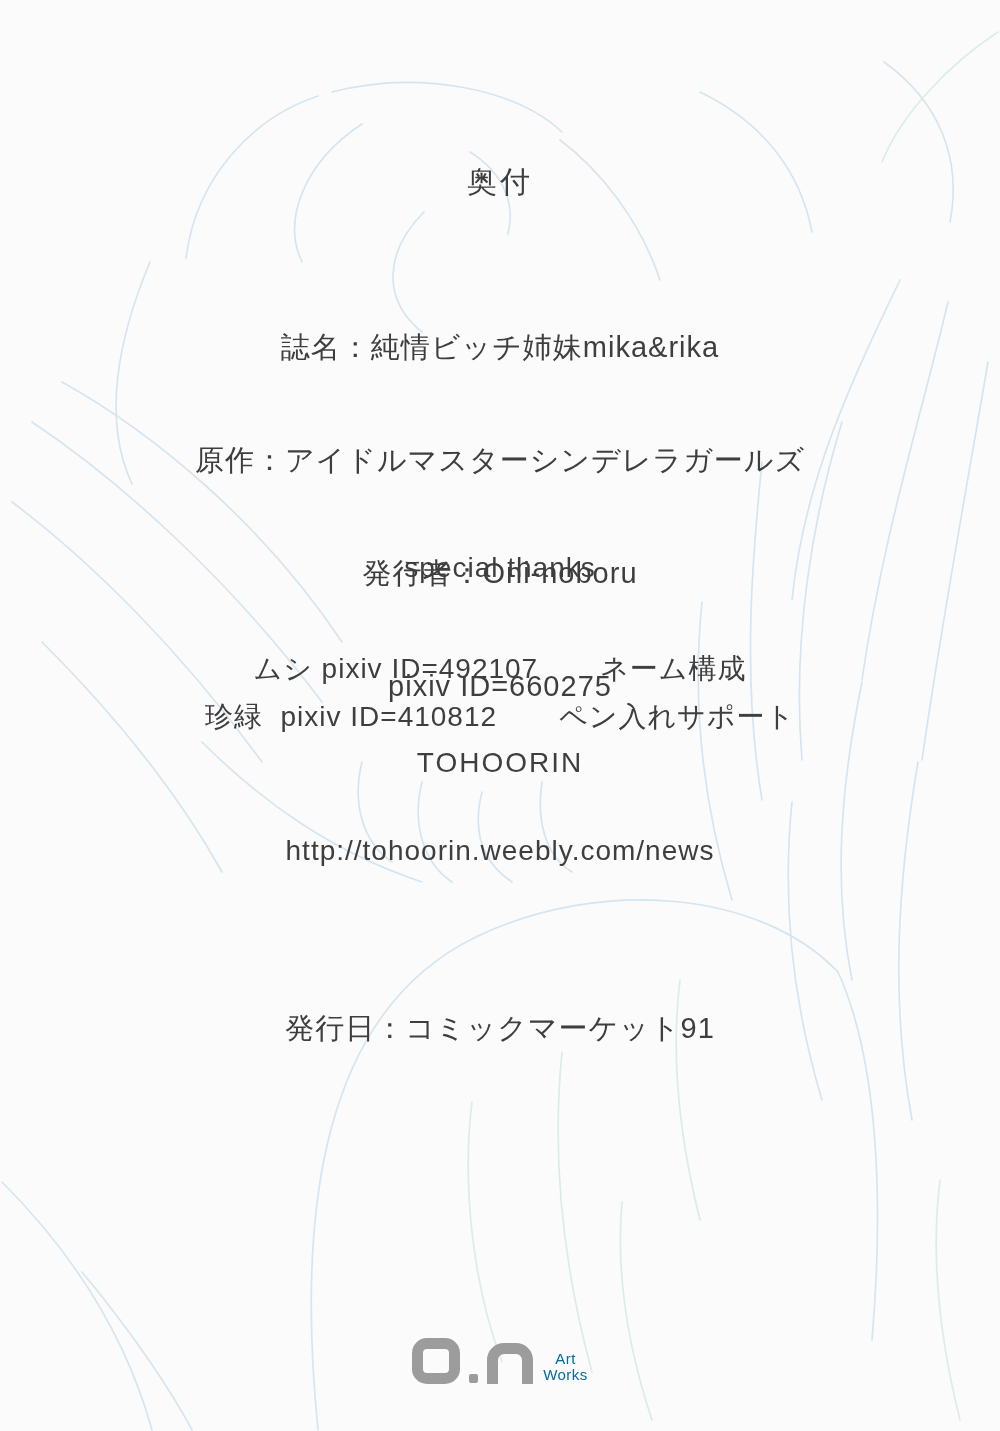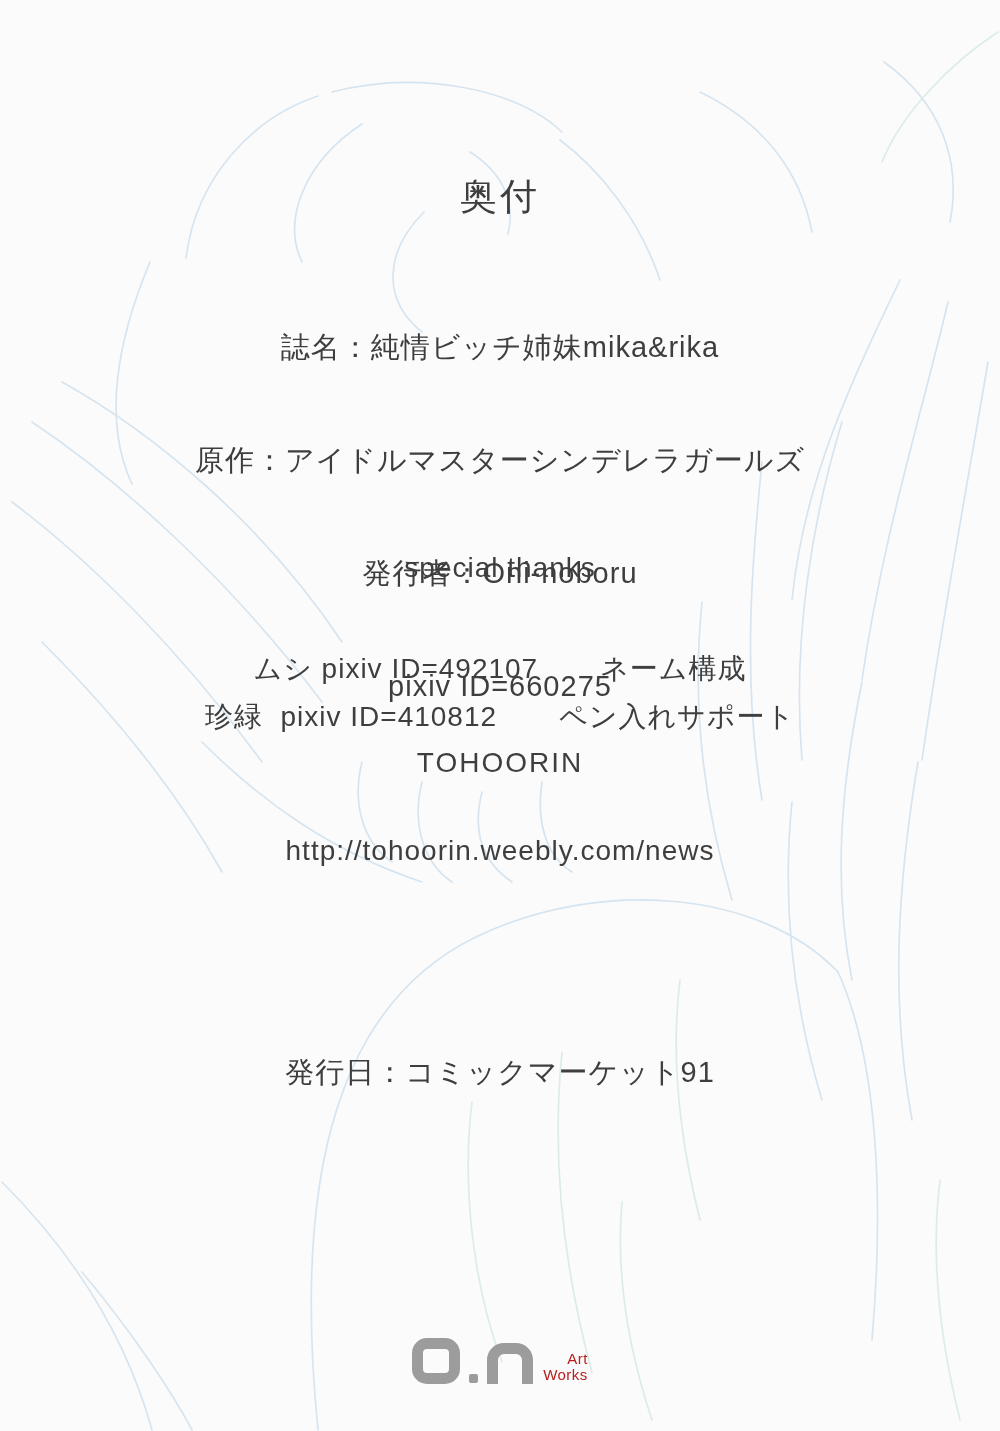--- a/index.html
+++ b/index.html
@@ -15,37 +15,37 @@
     position: absolute; left: 0; top: 0;
     width: 1000px; height: 1431px;
     pointer-events: none;
   }
   .layer {
     position: absolute; left: 0; width: 100%;
     text-align: center;
     white-space: pre;
   }
   .page-title {
-    top: 172px;
-    font-size: 37px;
+    top: 162px;
+    font-size: 30px;
     letter-spacing: 3px;
     font-weight: 400;
   }
   .info-block { top: 258px; font-size: 29px; }
   .info-block p { margin: 0; line-height: 47px; letter-spacing: 1px; }
   .thanks-heading { top: 552px; font-size: 28px; letter-spacing: 1px; }
   .credit-row {
     display: flex; justify-content: center; gap: 62px;
     font-size: 28px; letter-spacing: 1px;
   }
   .credit-row-1 { top: 650px; }
   .credit-row-2 { top: 698px; }
   .tohoorin { top: 747px; font-size: 28px; letter-spacing: 2px; }
   .url-line { top: 795px; font-size: 28px; letter-spacing: 1px; margin-top: 40px; }
-  .pub-block { top: 982px; font-size: 29px; }
+  .pub-block { top: 938px; font-size: 29px; }
   .pub-block p { margin: 0; line-height: 49px; letter-spacing: 1px; }
   .logo {
     position: absolute; top: 1338px; left: 0; width: 100%;
     display: flex; justify-content: center; align-items: flex-end; gap: 10px;
   }
   .logo-mark { display: flex; align-items: flex-end; gap: 9px; }
   .logo-o {
     width: 26px; height: 24px;
     border: 11px solid #9c9c9c;
     border-radius: 15px;
@@ -54,22 +54,22 @@
     width: 9px; height: 9px;
     background: #9c9c9c; border-radius: 2px;
     margin-bottom: 1px;
   }
   .logo-n {
     width: 24px; height: 30px;
     border: 11px solid #9c9c9c; border-bottom: 0;
     border-radius: 17px 17px 0 0;
   }
   .logo-caption {
-    color: #b91c1c; font-size: 15px; line-height: 16px;
-    text-align: right; padding-bottom: 1px; letter-spacing: 0.5px;
+    color: #0369a1; font-size: 15px; line-height: 16px;
+    text-align: center; padding-bottom: 1px; letter-spacing: 0.5px;
   }
 </style>
 </head>
 <body>
 
 <svg class="sketch" viewBox="0 0 1000 1431" xmlns="http://www.w3.org/2000/svg">
   <g fill="none" stroke="#d0e1ee" stroke-width="1.7" stroke-linecap="round" opacity="0.85">
     <path d="M318 96 C252 118 196 178 186 258"></path>
     <path d="M150 262 C118 338 102 420 132 484"></path>
     <path d="M332 92 C418 70 516 88 562 132"></path>

